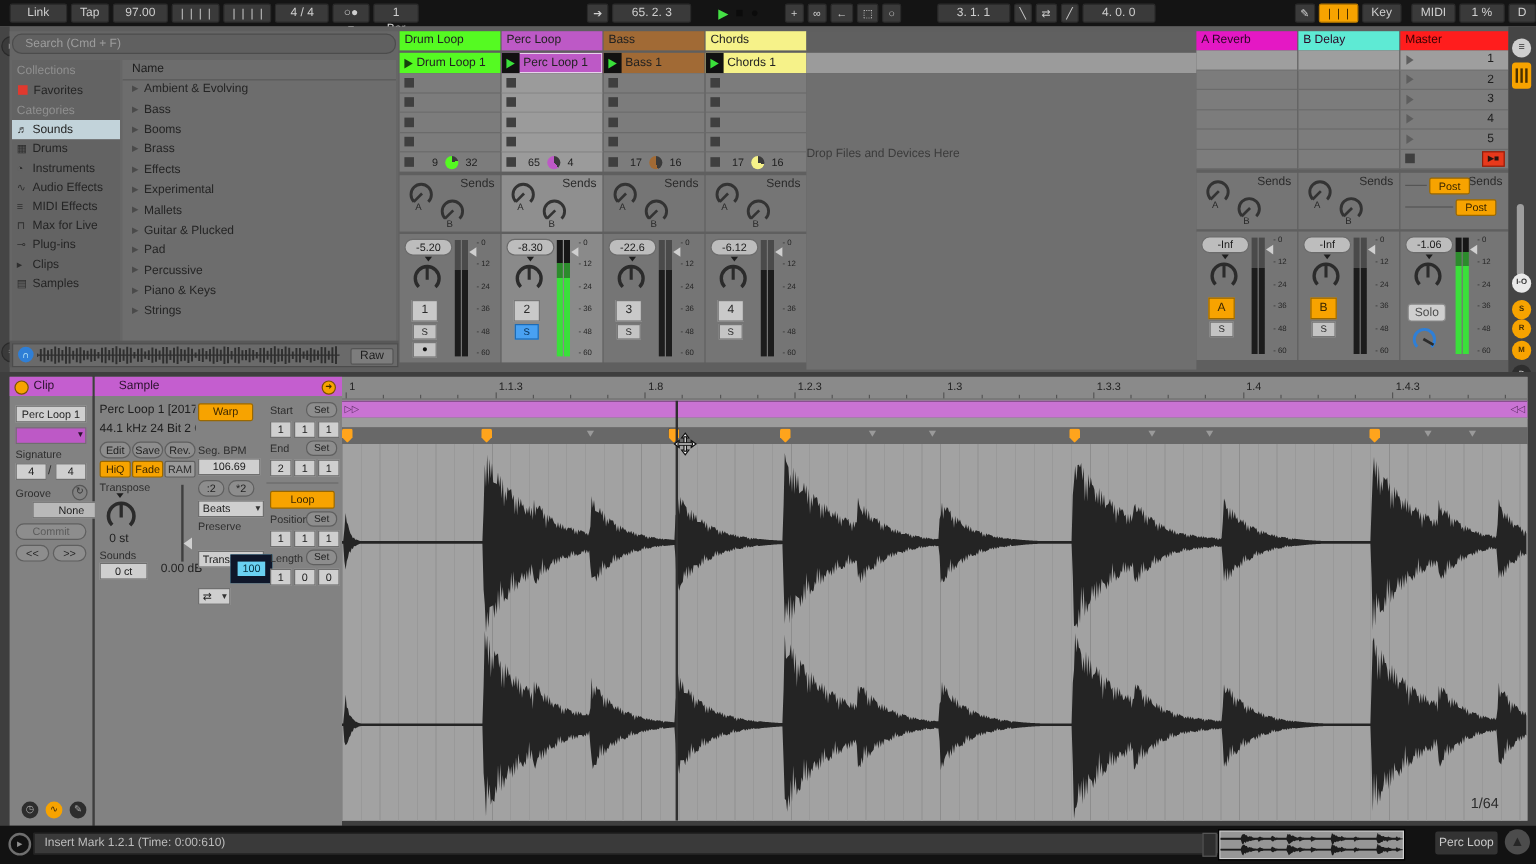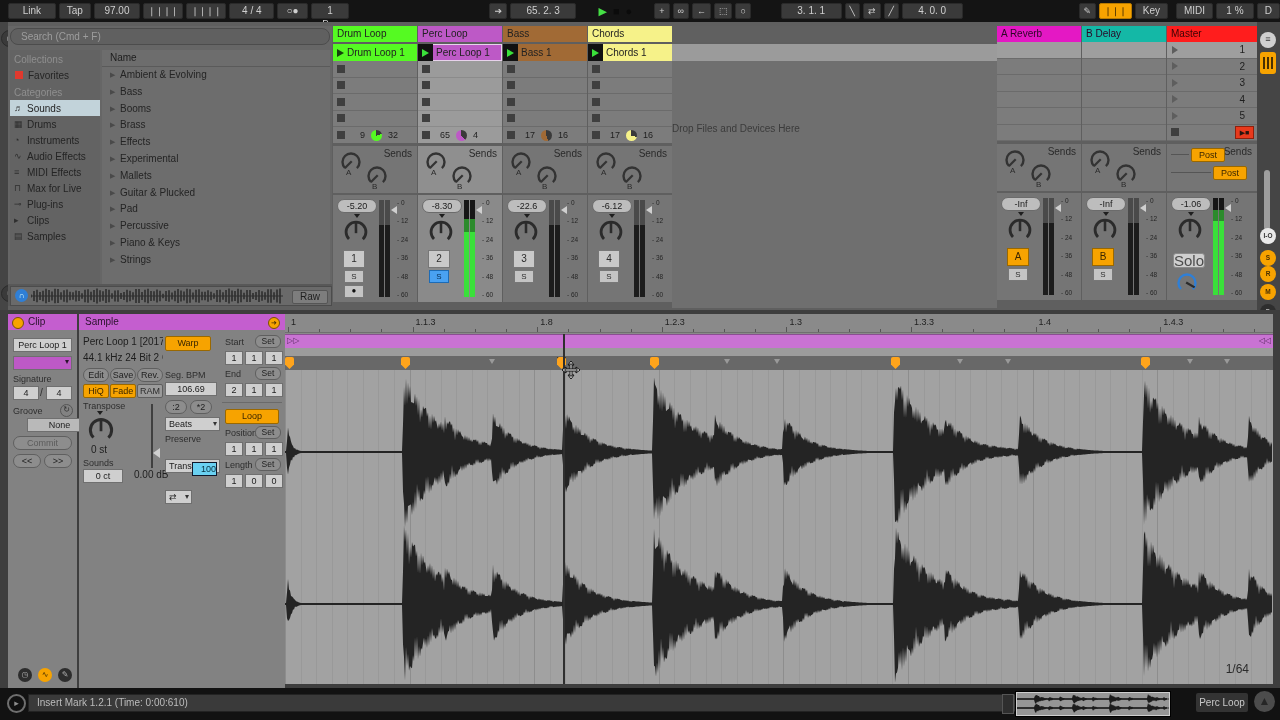--- a/index.html
+++ b/index.html
@@ -99,21 +99,21 @@
   .scenerow{height:15.5px;border-bottom:1px solid #6b6b6b;background:#7c7c7c;display:flex;align-items:center;}
   .scenerow.lit{background:#9e9e9e;}
   .sc-tri{width:0;height:0;border-left:6px solid #5e5e5e;border-top:4px solid transparent;border-bottom:4px solid transparent;margin-left:5px;}
   .sc-num{margin-left:auto;margin-right:12px;color:#1e1e1e;}
   .stopall{margin-left:auto;margin-right:3px;width:17px;height:11px;background:#e8391c;border:1px solid #8f1f0c;
            color:#27140f;font-size:7px;line-height:11px;text-align:center;}
   .postbtn{position:absolute;width:32px;height:12px;background:#f7a300;border:1px solid #9a6800;border-radius:2px;
            text-align:center;line-height:12px;font-size:9px;color:#3a2600;}
   .sline{position:absolute;height:1px;background:#555;}
   .solobtn{position:absolute;left:6px;top:60px;width:30px;height:13px;background:#cfcfcf;border:1px solid #8a8a8a;
-           border-radius:3px;text-align:center;line-height:13px;font-size:15px;color:#4c4c4c;}
+           border-radius:3px;text-align:center;line-height:13px;font-size:10px;color:#4c4c4c;}
   .cueknob{position:absolute;left:8px;top:78px;}
   
   #rightstrip{position:absolute;left:1257px;top:0;width:23px;height:288px;background:#454545;}
   .rs-circ{position:absolute;left:3px;width:16px;height:16px;border-radius:50%;font-size:6.5px;font-weight:bold;
            text-align:center;line-height:16px;}
   #rs-scroll{position:absolute;left:7px;top:148px;width:6px;height:60px;background:#9e9e9e;border-radius:3px;}
   #rs-menu{position:absolute;left:3px;top:10px;width:16px;height:16px;border-radius:50%;background:#cfcfcf;color:#333;
            text-align:center;line-height:15px;font-size:9px;}
   #rs-keys{position:absolute;left:3px;top:30px;width:16px;height:22px;border-radius:3px;background:#f7a300;
            display:flex;align-items:center;justify-content:center;gap:2px;}
@@ -658,21 +658,21 @@
               <div>- 0</div>
               <div>- 12</div>
               <div>- 24</div>
               <div>- 36</div>
               <div>- 48</div>
               <div>- 60</div>
             </div>
           </div>
         </div>
         <div class="ret-col">
-          <div class="t-header" style="background: #14b8a6; color: rgb(44, 6, 38);">B Delay</div>
+          <div class="t-header" style="background: #5eead4; color: rgb(44, 6, 38);">B Delay</div>
           <div class="scenerow lit"></div>
           <div class="scenerow"></div>
           <div class="scenerow"></div>
           <div class="scenerow"></div>
           <div class="scenerow"></div>
           <div class="scenerow"></div>
           <div class="sendspanel">
             <div class="sends-lbl">Sends</div>
             <div style="position: absolute; left: 6px; top: 4px;">
               <svg width="24" height="24" viewBox="0 0 24 24" style="display:block">
@@ -818,21 +818,21 @@
       <div class="panel-lbl abs" style="left:5px;top:92px">Groove</div>
       <div class="abs" style="left:52px;top:90px;width:11px;height:11px;border-radius:50%;border:1px solid #555;color:#333;
            font-size:8px;line-height:10px;text-align:center">↻</div>
       <div class="fld abs" style="left:19px;top:104px;width:57px;text-align:center;padding-left:3px;background:#b9b9b9">None</div>
       <div class="pillbtn abs" style="left:5px;top:122px;width:57px;color:#5c5c5c">Commit</div>
       <div class="pillbtn abs" style="left:5px;top:140px;width:26px">&lt;&lt;</div>
       <div class="pillbtn abs" style="left:36px;top:140px;width:26px">&gt;&gt;</div>
     </div>
 
     <div id="samplebox">
-      <div class="boxtitle" style="padding-left:6px">
+      <div class="boxtitle" style="padding-left:20px">
         <span>Sample</span>
         <span class="abs" style="right:5px;top:3px;width:10px;height:10px;border-radius:50%;background:#f7a300;border:1px solid #7a5200;
               line-height:9px;text-align:center;font-size:7px;color:#432c00">➜</span>
       </div>
 
       <div class="abs" style="left:4px;top:22px;width:80px;white-space:nowrap;overflow:hidden;color:#1d1d1d">Perc Loop 1 [2017-1:</div>
       <div class="abs" style="left:4px;top:38px;width:80px;white-space:nowrap;overflow:hidden;color:#1d1d1d">44.1 kHz 24 Bit 2 Ch</div>
       <div class="pillbtn abs" style="left:4px;top:54px;width:24px">Edit</div>
       <div class="pillbtn abs" style="left:31px;top:54px;width:24px">Save</div>
       <div class="pillbtn abs" style="left:58px;top:54px;width:24px">Rev.</div>
@@ -856,21 +856,21 @@
 
       <div class="togglebtn on abs" style="left:86px;top:22px;width:44px;height:13px;line-height:13px">Warp</div>
       <div class="panel-lbl abs" style="left:86px;top:56px">Seg. BPM</div>
       <div class="fld abs" style="left:86px;top:68px;width:50px">106.69</div>
       <div class="pillbtn abs" style="left:86px;top:86px;width:20px">:2</div>
       <div class="pillbtn abs" style="left:111px;top:86px;width:20px">*2</div>
       <div class="ddown abs" style="left:86px;top:103px;width:50px">Beats</div>
       <div class="panel-lbl abs" style="left:86px;top:120px">Preserve</div>
       <div class="ddown abs" style="left:86px;top:131px;width:50px">Transier</div>
       <div class="ddown abs" style="left:86px;top:148px;width:22px">⇄</div>
-      <div class="abs" style="left:113px;top:148px;width:23px;height:12px;background:#6ad1f2;border:1px solid #0f172a;text-align:right;
+      <div class="abs" style="left:113px;top:148px;width:23px;height:12px;background:#6ad1f2;border:6px solid #0f172a;text-align:center;
            line-height:12px;font-size:9px;color:#083140">100</div>
 
       <div class="panel-lbl abs" style="left:146px;top:23px">Start</div>
       <div class="setpill" style="left:176px;top:21px">Set</div>
       <div class="mini3" style="left:146px;top:37px" id="startvals">
           <div class="fld">1</div>
           <div class="fld">1</div>
           <div class="fld">1</div>
         </div>
       <div class="panel-lbl abs" style="left:146px;top:55px">End</div>

